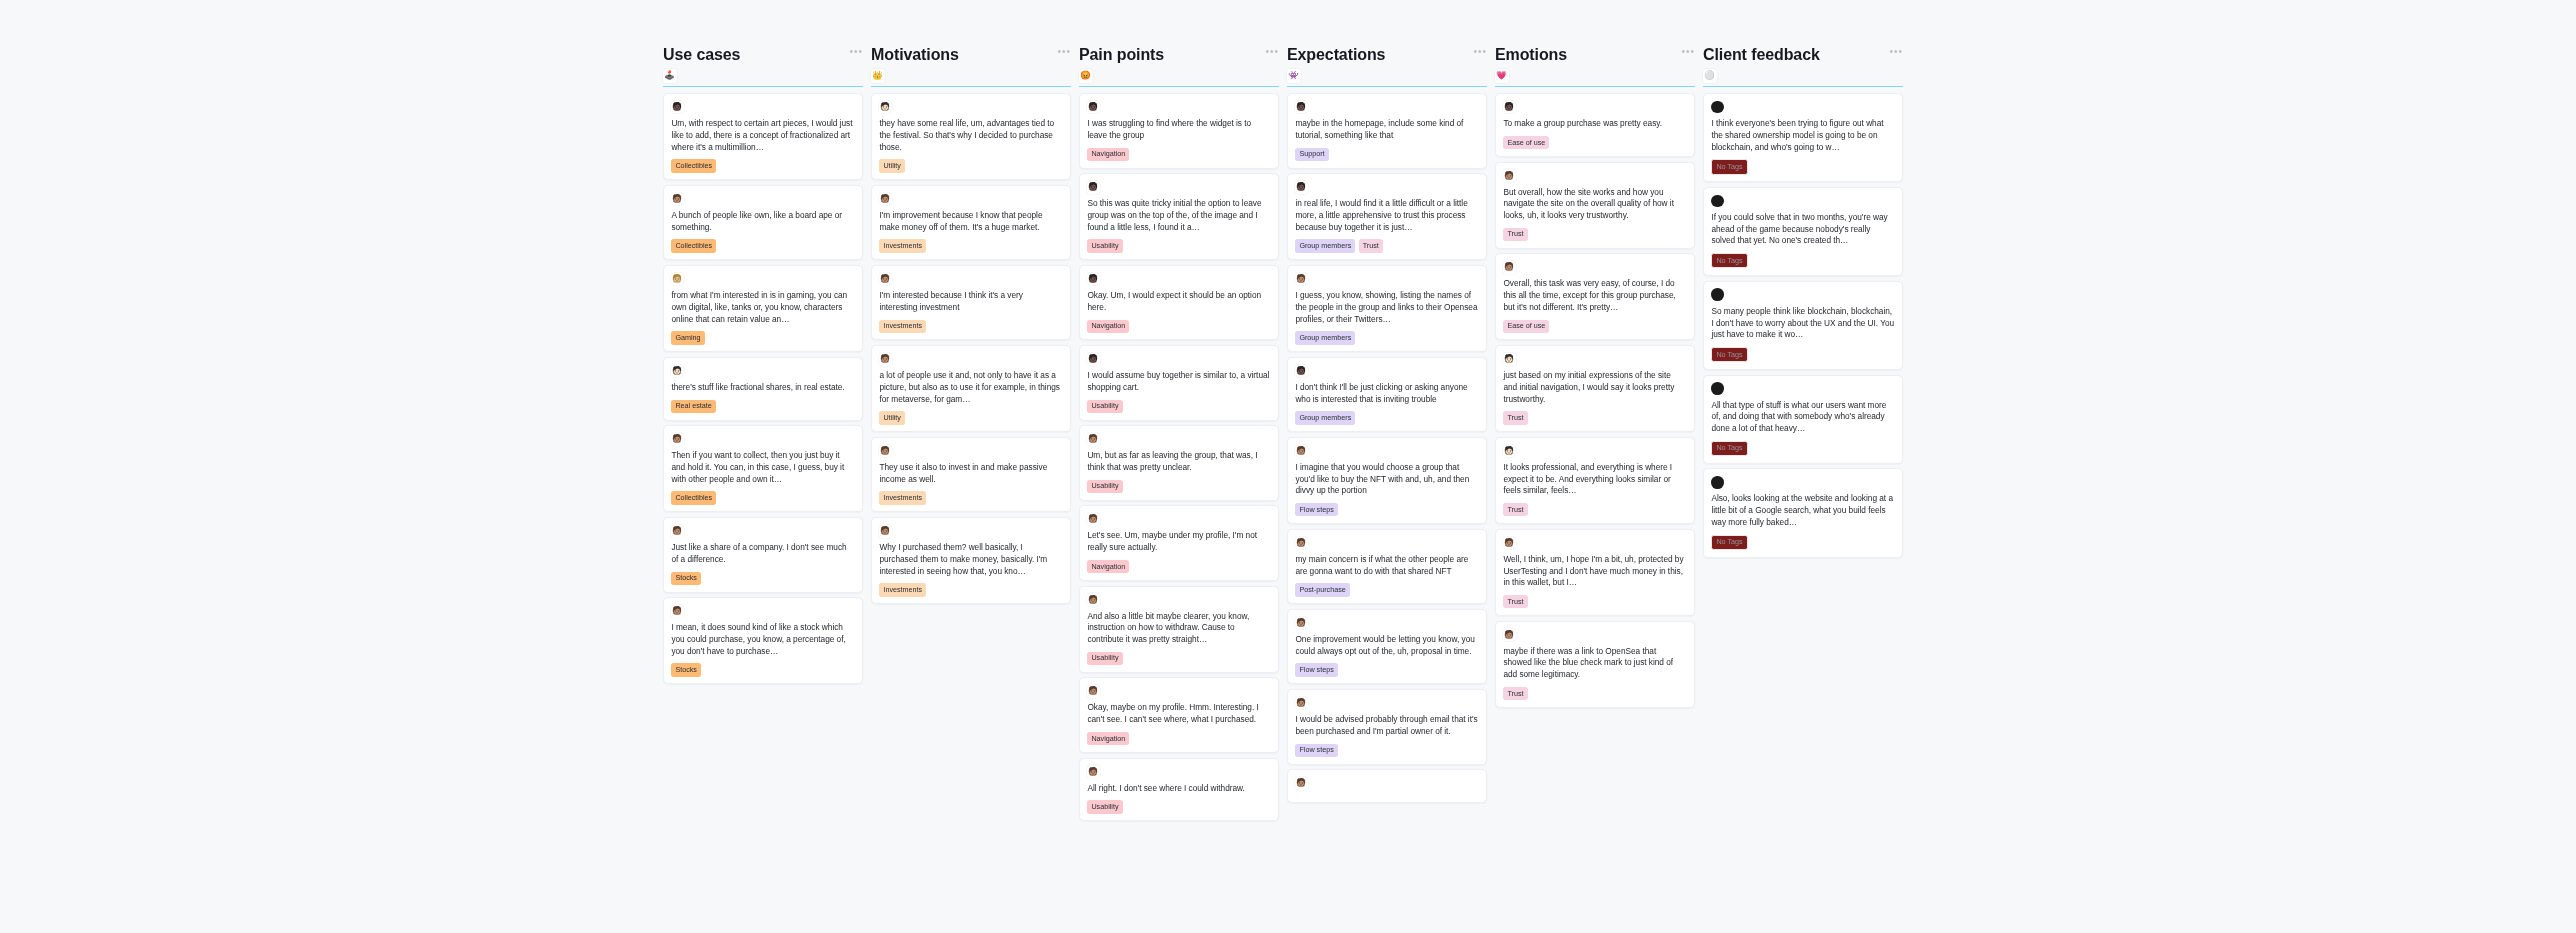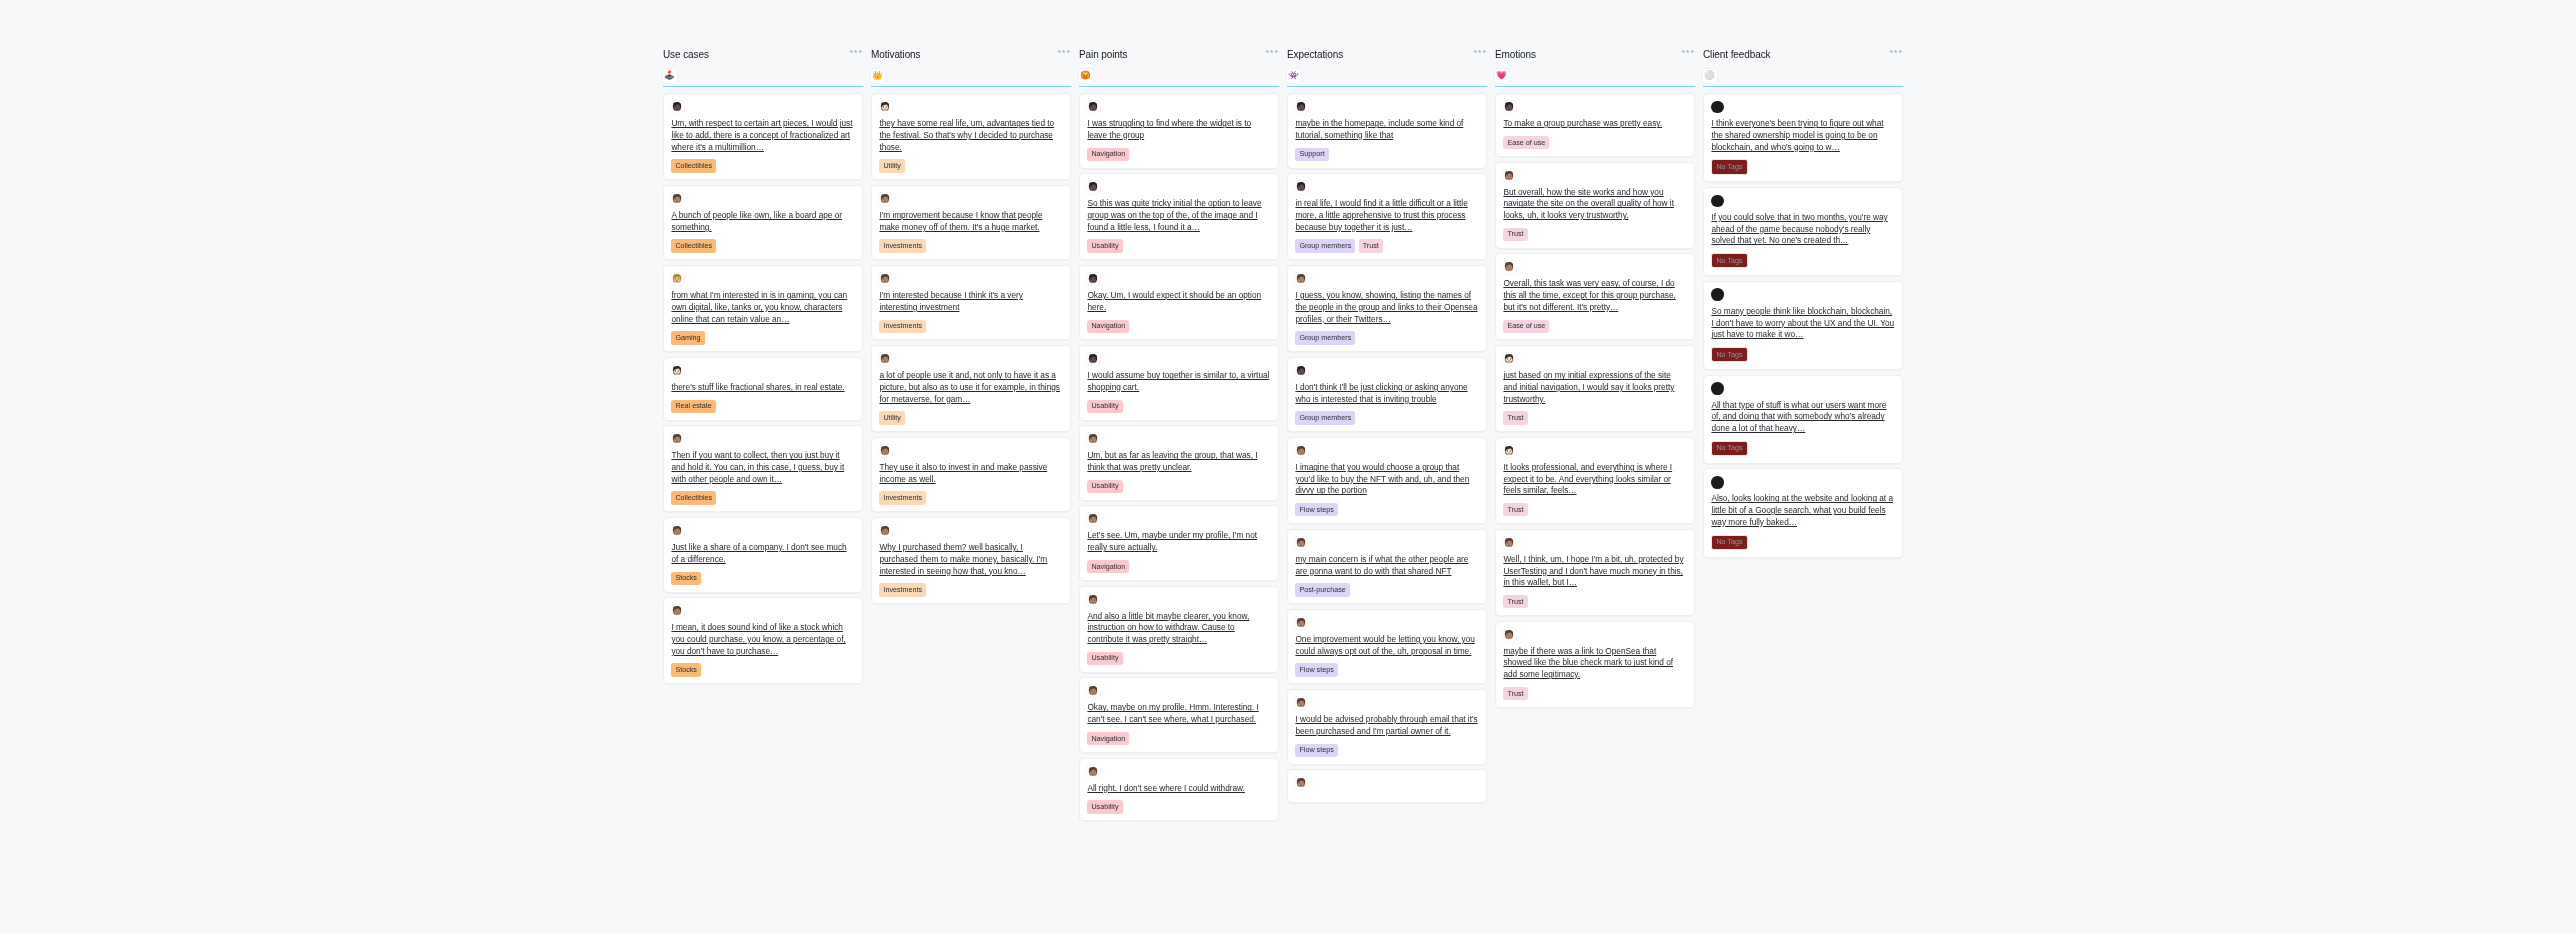--- a/index.html
+++ b/index.html
@@ -24,22 +24,22 @@
     padding-right: 0px;
   }
   .col-head {
     display: flex;
     align-items: flex-start;
     justify-content: space-between;
     padding: 0 8px 0 0;
     height: 14.8px;
   }
   .col-title {
-    font-size: 10px;
-    font-weight: 400;
+    font-size: 16px;
+    font-weight: 700;
     color: #16191d;
     letter-spacing: -0.1px;
     line-height: 13.4px;
   }
   .col-menu {
     color: #b9bfc7;
     font-size: 10px;
     line-height: 6.7px;
     letter-spacing: 1px;
     cursor: pointer;
@@ -98,21 +98,20 @@
     overflow: hidden;
   }
   .avatar.dark { background: #1b1b1b; border-radius: 50%; box-shadow: none; }
   .card-text {
     font-size: 8.3px;
     line-height: 11.7px;
     color: #25282d;
     letter-spacing: -0.03px;
     margin-bottom: 6px;
     word-wrap: break-word;
-    text-decoration: underline;
   }
   .tag-row { display: flex; gap: 3.4px; flex-wrap: wrap; }
   .tag {
     font-size: 7.2px;
     line-height: 1;
     padding: 2.7px 4px 3.4px 4px;
     border-radius: 2.7px;
     color: #2a2d33;
     white-space: nowrap;
   }

